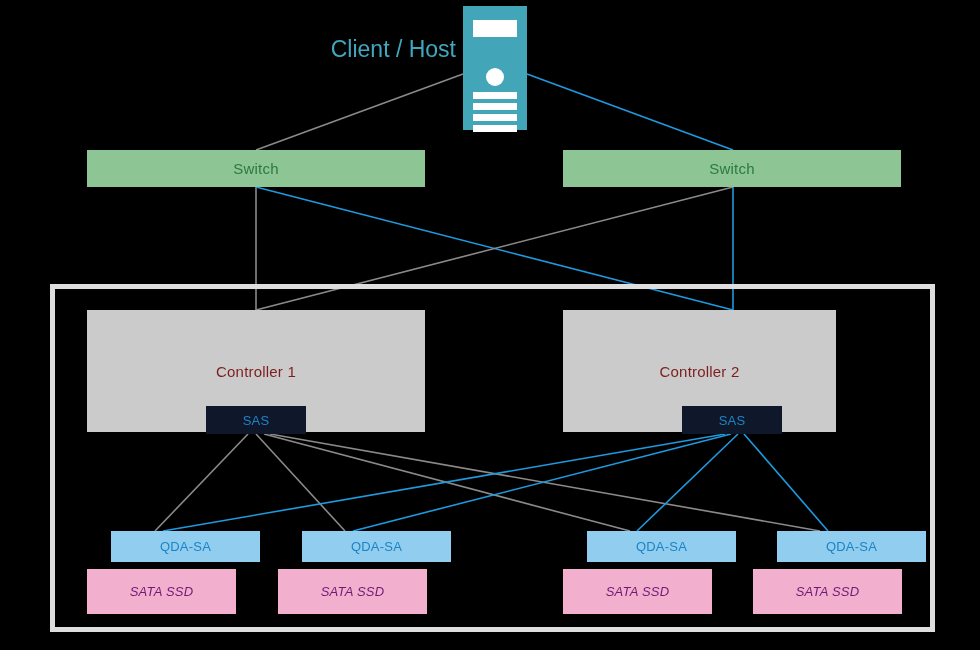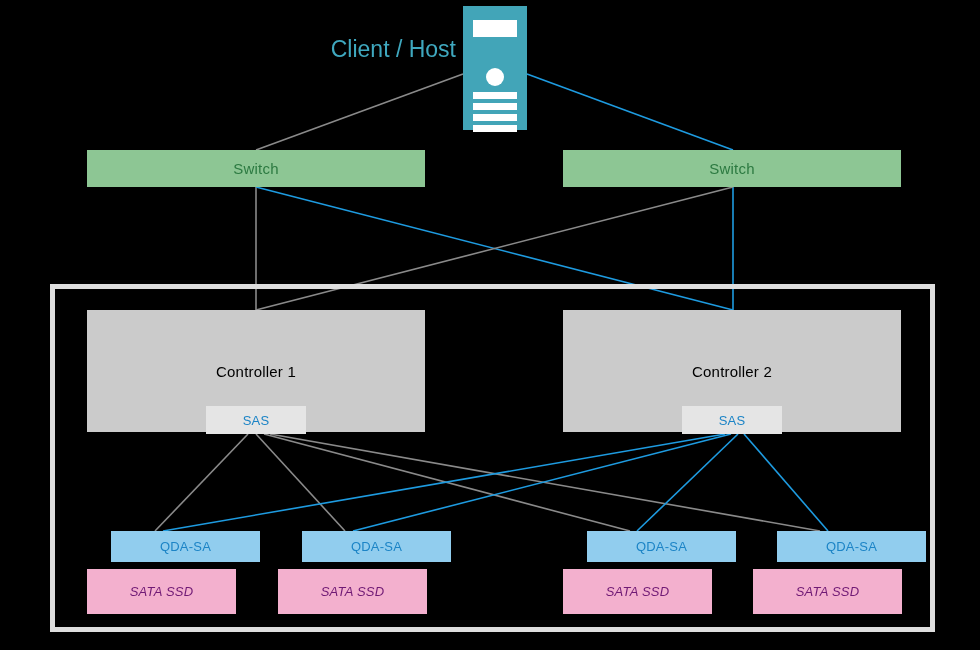--- a/index.html
+++ b/index.html
@@ -17,22 +17,22 @@
     color:#3FA8BF;font-size:23px;display:flex;align-items:center;justify-content:flex-end;
   }
 
   
   #host-tower{position:absolute;left:463px;top:6px;width:64px;height:124px;background:#42A5B8;}
   #host-tower .bar-top{position:absolute;left:10px;top:14px;width:44px;height:17px;background:#fff;}
   #host-tower .dot{position:absolute;left:23px;top:62px;width:18px;height:18px;border-radius:50%;background:#fff;}
   #host-tower .slat{position:absolute;left:10px;width:44px;height:7px;background:#fff;}
 
   .switch{background:#8DC694;color:#2C7A41;}
-  .controller{background:#CBCBCB;color:#000000;}
-  .sas{background:#e5e5e5;color:#1C84C6;}
+  .controller{background:#CBCBCB;color:#7f1d1d;}
+  .sas{background:#0f172a;color:#1C84C6;}
   .qda{background:#91CDEE;color:#1C84C6;margin-left:24px;}
   .ssd{background:#F3B0CE;color:#701a75;font-style:italic;}
 
   #enclosure{
     position:absolute;left:50px;top:284px;width:885px;height:348px;
     border:5px solid #DEDEDE;box-sizing:border-box;background:transparent;
   }
 </style>
 </head>
 <body>
@@ -72,21 +72,21 @@
   <div class="node switch" id="switch-1" style="left: 87px; top: 150px; width: 338px; height: 37px;">
     <span class="label-text">Switch</span>
   </div>
   <div class="node switch" id="switch-2" style="left: 563px; top: 150px; width: 338px; height: 37px;">
     <span class="label-text">Switch</span>
   </div>
 
   <div class="node controller" id="controller-1" style="left: 87px; top: 310px; width: 338px; height: 122px;">
     <span class="label-text">Controller 1</span>
   </div>
-  <div class="node controller" id="controller-2" style="left: 563px; top: 310px; width: 338px; height: 122px;">
+  <div class="node controller" id="controller-2" style="left: 563px; top: 310px; width: 273px; height: 122px;">
     <span class="label-text">Controller 2</span>
   </div>
 
   <div class="node sas" id="sas-1" style="left: 206px; top: 406px; width: 100px; height: 28px;">
     <span class="label-text" style="font-size:13px">SAS</span>
   </div>
   <div class="node sas" id="sas-2" style="left: 682px; top: 406px; width: 100px; height: 28px;">
     <span class="label-text" style="font-size:13px">SAS</span>
   </div>
 

